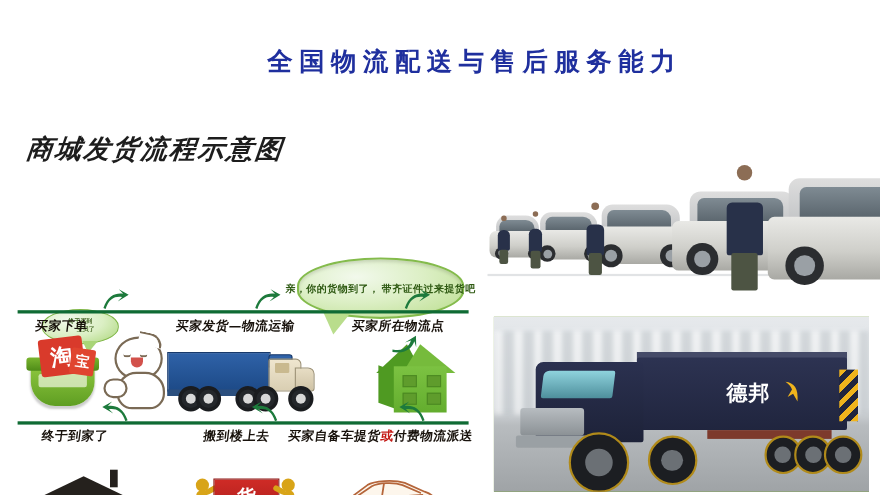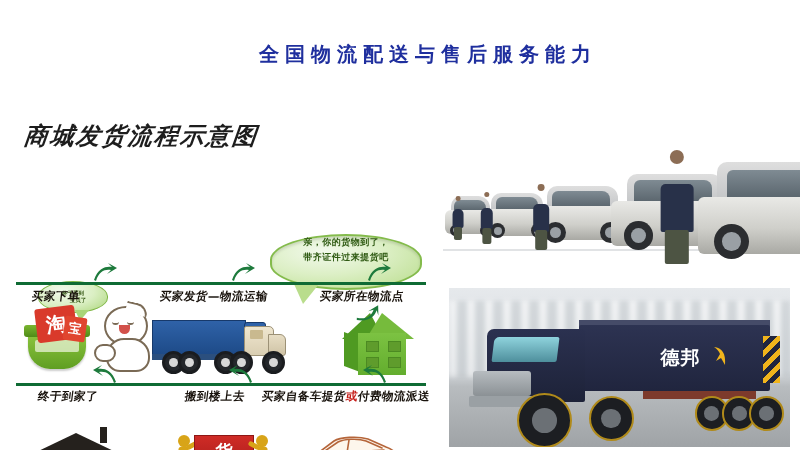--- a/index.html
+++ b/index.html
@@ -21,23 +21,23 @@
   .logo-reg{
     position:absolute;left:160px;top:1px;
     font-size:13px;color:#3b6ca8;
   }
   .logo-cn{
     font-family:"DejaVu Sans","Liberation Sans",sans-serif;
     font-weight:bold;font-size:27px;letter-spacing:3px;
     color:#184a86;line-height:30px;margin-top:3px;margin-left:24px;
   }
   .headline{
-    position:absolute;left:259px;top:41px;width:500px;
+    position:absolute;left:243px;top:41px;width:500px;
     font-family:"DejaVu Sans","Liberation Sans",sans-serif;
-    font-weight:bold;font-size:20px;letter-spacing:6px;
+    font-weight:bold;font-size:23px;letter-spacing:6px;
     color:#1f2f9e;white-space:nowrap;
   }
 
   
   .diagram{position:absolute;left:0;top:104px;width:440px;height:310px;}
   .diagram-title{
     position:absolute;left:24px;top:16px;
     font-family:"DejaVu Serif","Liberation Serif",serif;
     font-weight:bold;font-style:italic;font-size:24px;
     letter-spacing:2px;color:#1d1d1d;white-space:nowrap;
@@ -51,22 +51,22 @@
     background:radial-gradient(ellipse at 35% 30%,#f2f9ec 0%,#dcefc5 45%,#b9dd8c 100%);
     border:2px solid #84bb4c;
     box-shadow:0 2px 3px rgba(0,0,0,.12) inset;
   }
   .bubble-big:after{
     content:"";position:absolute;left:22px;bottom:-16px;
     border-left:9px solid transparent;border-right:16px solid transparent;
     border-top:20px solid #b9dd8c;
   }
   .bubble-big .txt{
-    position:absolute;inset:0;display:flex;flex-direction:column;
-    align-items:center;gap:2px;
+    position:absolute;inset:0;display:flex;flex-direction:row;
+    align-items:center;justify-content:center;gap:2px;
     font-family:"DejaVu Sans","Liberation Sans",sans-serif;
     font-size:9px;font-weight:bold;color:#2f5a13;
     letter-spacing:.5px;white-space:nowrap;
   }
 
   
   .bubble-small{
     position:absolute;left:38px;top:177px;width:68px;height:30px;
     border-radius:50%/48%;
     background:radial-gradient(ellipse at 35% 30%,#f2f9ec 0%,#dbefc4 50%,#a9d577 100%);

